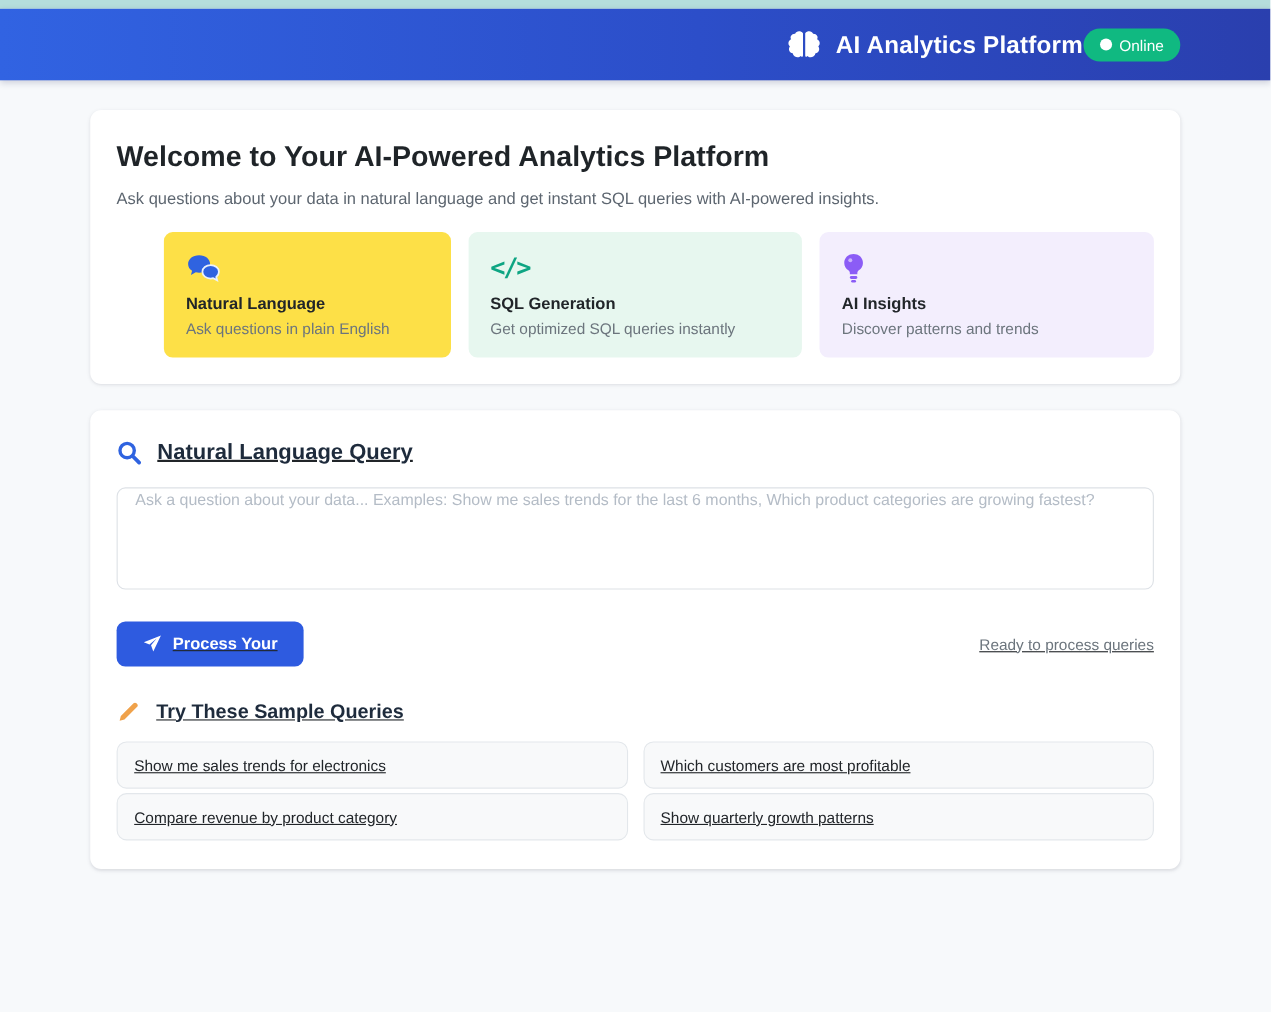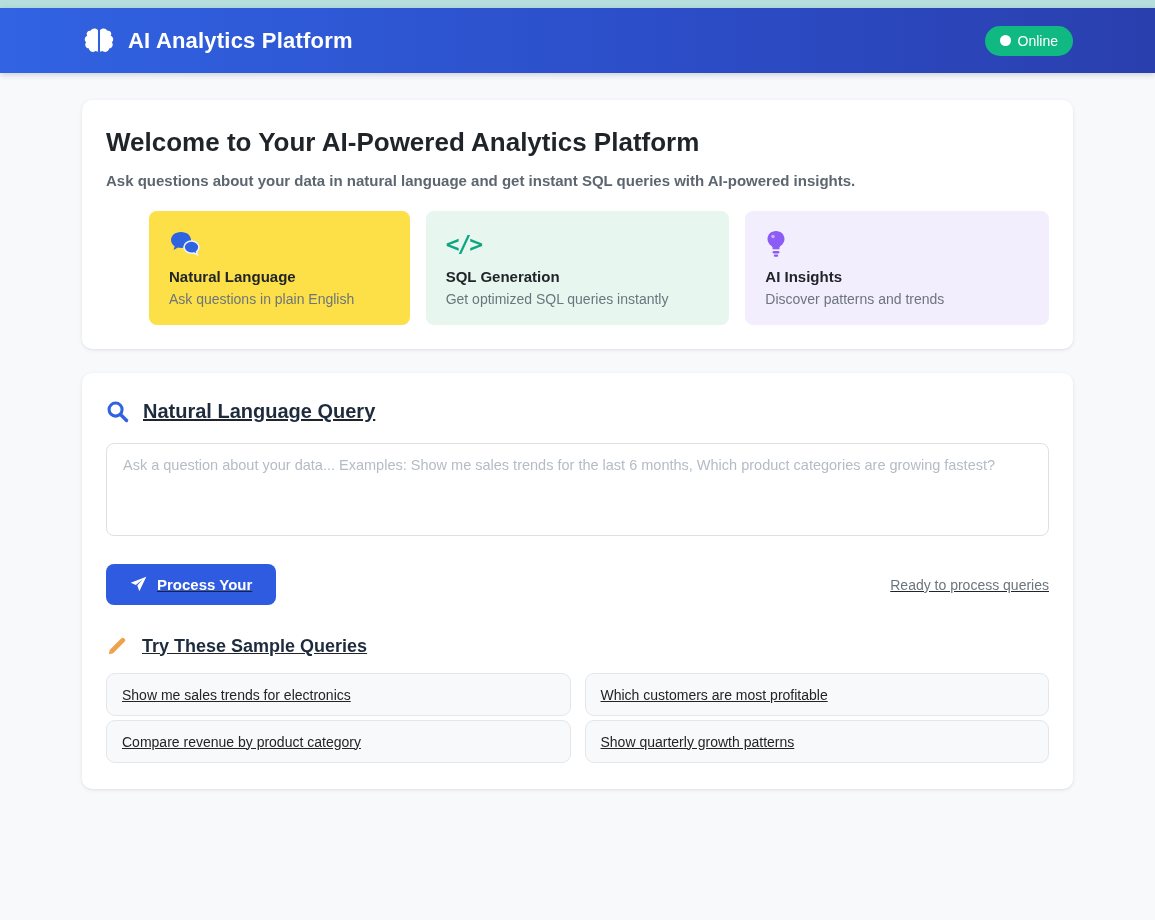--- a/index.html
+++ b/index.html
@@ -13,61 +13,61 @@
   .container { width: 991px; margin: 0 auto; }
 
   
   .top-strip { height: 8px; background: #b5dedc; }
   .app-header {
     height: 65px;
     background: linear-gradient(90deg, #3163e2 0%, #2c4ec9 55%, #2a3fae 100%);
     box-shadow: 0 2px 6px rgba(20,30,80,.18);
     display: flex; align-items: center;
   }
-  .header-inner { display: flex; align-items: center; justify-content: space-between; }
+  .header-inner { display: flex; align-items: center; justify-content: flex-end; }
   .brand { display: flex; align-items: center; gap: 12px; }
   .brand-title { color: #ffffff; font-size: 22px; font-weight: 700; letter-spacing: .2px; }
   .brain-svg { width: 34px; height: 30px; display: block; }
   .status-badge {
     display: inline-flex; align-items: center; gap: 7px;
     background: #10b981; color: #ffffff;
     font-size: 14px; font-weight: 500;
     padding: 7px 15px; border-radius: 999px;
     border: none; cursor: default;
   }
   .status-dot { width: 11px; height: 11px; border-radius: 50%; background: #ffffff; }
 
   
   .card {
     background: #ffffff;
     border-radius: 10px;
     box-shadow: 0 1px 4px rgba(33,40,60,.08), 0 1px 2px rgba(33,40,60,.05);
   }
   .welcome-card { margin-top: 27px; padding: 27px 24px 24px 24px; }
   .welcome-title { font-size: 26px; font-weight: 700; color: #1f2428; }
-  .welcome-subtitle { margin-top: 14px; font-size: 15px; color: #5d6670; font-weight: bold; }
+  .welcome-subtitle { margin-top: 14px; font-size: 15px; color: #5d6670; }
 
   .feature-grid { display: grid; grid-template-columns: repeat(3, 1fr); gap: 16px; margin-top: 22px; }
   .feature-card { border-radius: 8px; padding: 17px 20px 18px 20px; }
   .feature-card.nl  { background: #fde047; margin-left: 43px; }
   .feature-card.sql { background: #e7f7ef; }
   .feature-card.ai  { background: #f3eefd; }
   .feature-icon-wrap { height: 32px; display: flex; align-items: center; }
   .feature-title { margin-top: 8px; font-size: 15px; font-weight: 700; color: #212529; }
   .feature-desc { margin-top: 6px; font-size: 14px; color: #6c757d; }
   .code-glyph { font-family: "DejaVu Sans Mono", monospace; font-size: 23px; font-weight: 700; color: #0ea583; letter-spacing: -2px; }
 
   
   .query-card { margin-top: 24px; padding: 27px 24px 26px 24px; text-decoration: underline; }
   .section-heading { display: flex; align-items: center; gap: 14px; }
   .section-title { font-size: 20px; font-weight: 700; color: #1e2b3c; }
   .query-textarea {
     margin-top: 20px; width: 100%; height: 93px; resize: none;
     border: 1px solid #dde1e6; border-radius: 8px;
-    padding: 13px 16px; font-family: inherit; font-size: 14.5px; color: #212529;
+    padding: 3px 16px; font-family: inherit; font-size: 14.5px; color: #212529;
     outline: none; background: #ffffff;
   }
   .query-textarea::placeholder { color: #b4bcc6; }
 
   .action-row { margin-top: 24px; display: flex; align-items: center; justify-content: space-between; }
   .process-btn {
     display: inline-flex; align-items: center; gap: 10px;
     background: #2e5be0; color: #ffffff;
     border: none; border-radius: 8px;
     padding: 12px 24px; font-family: inherit;

